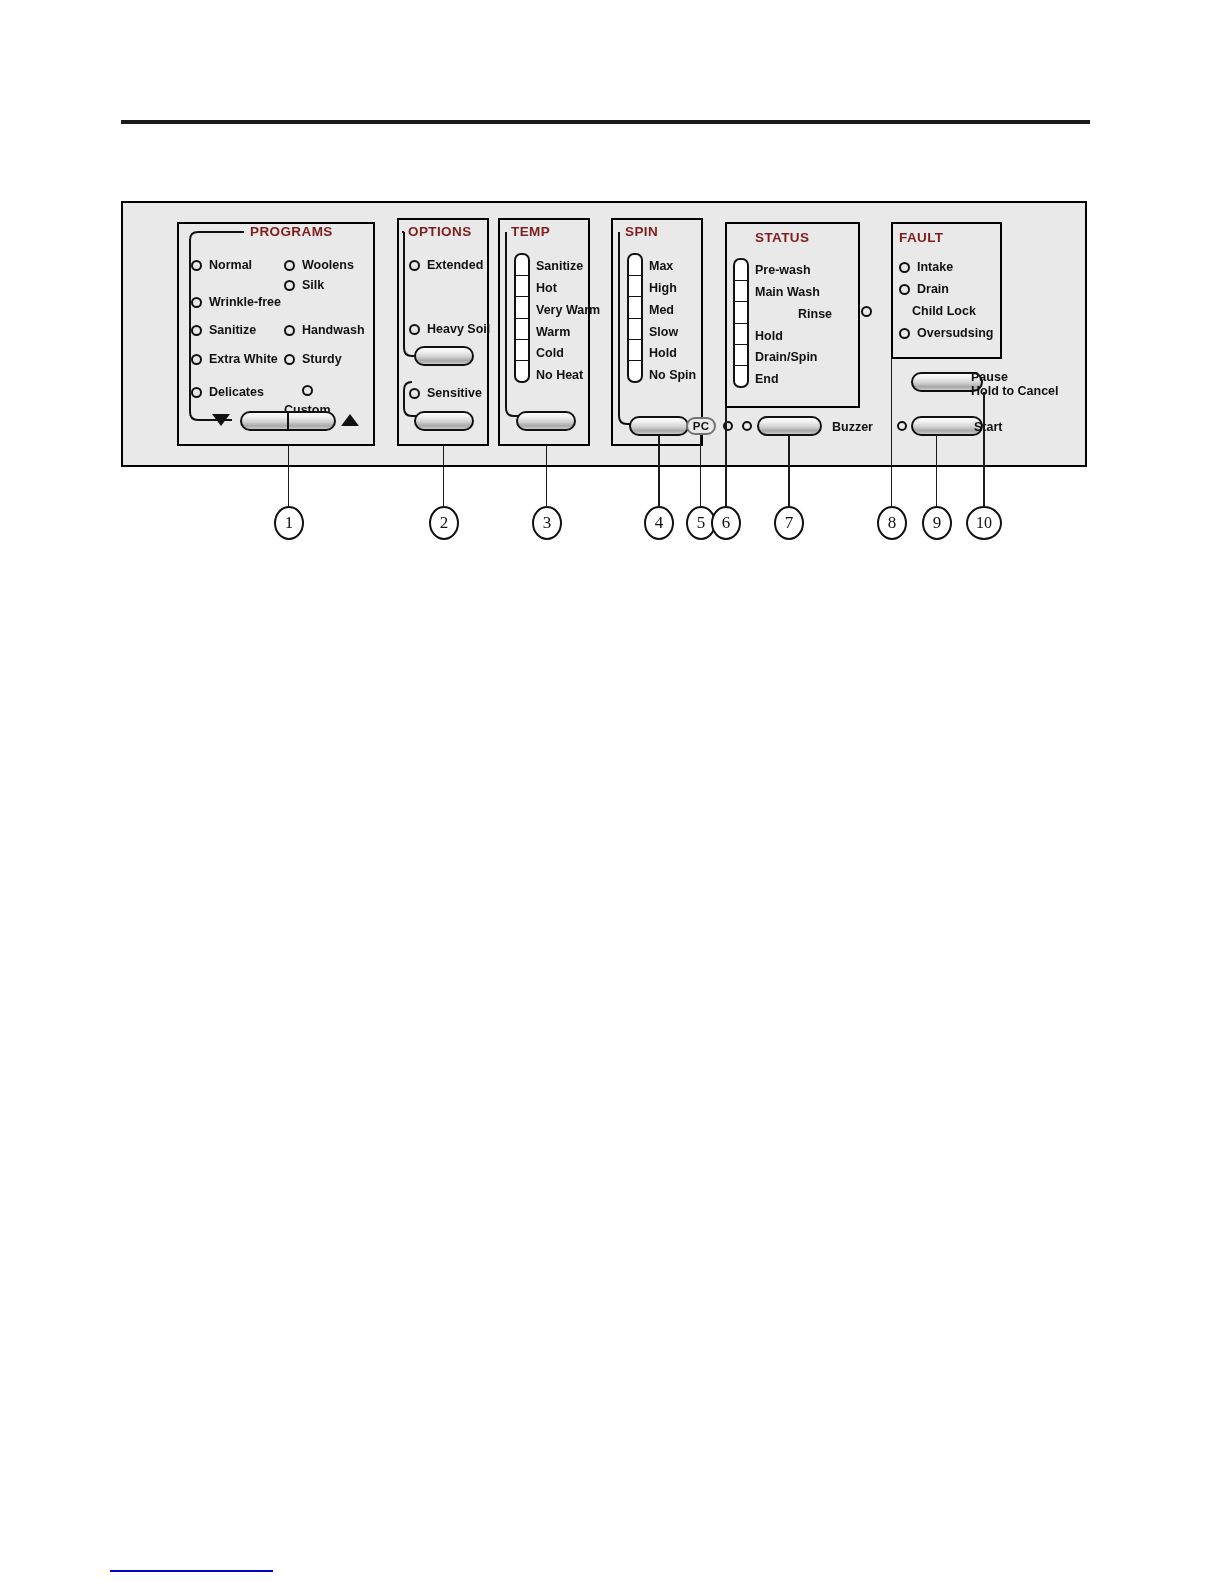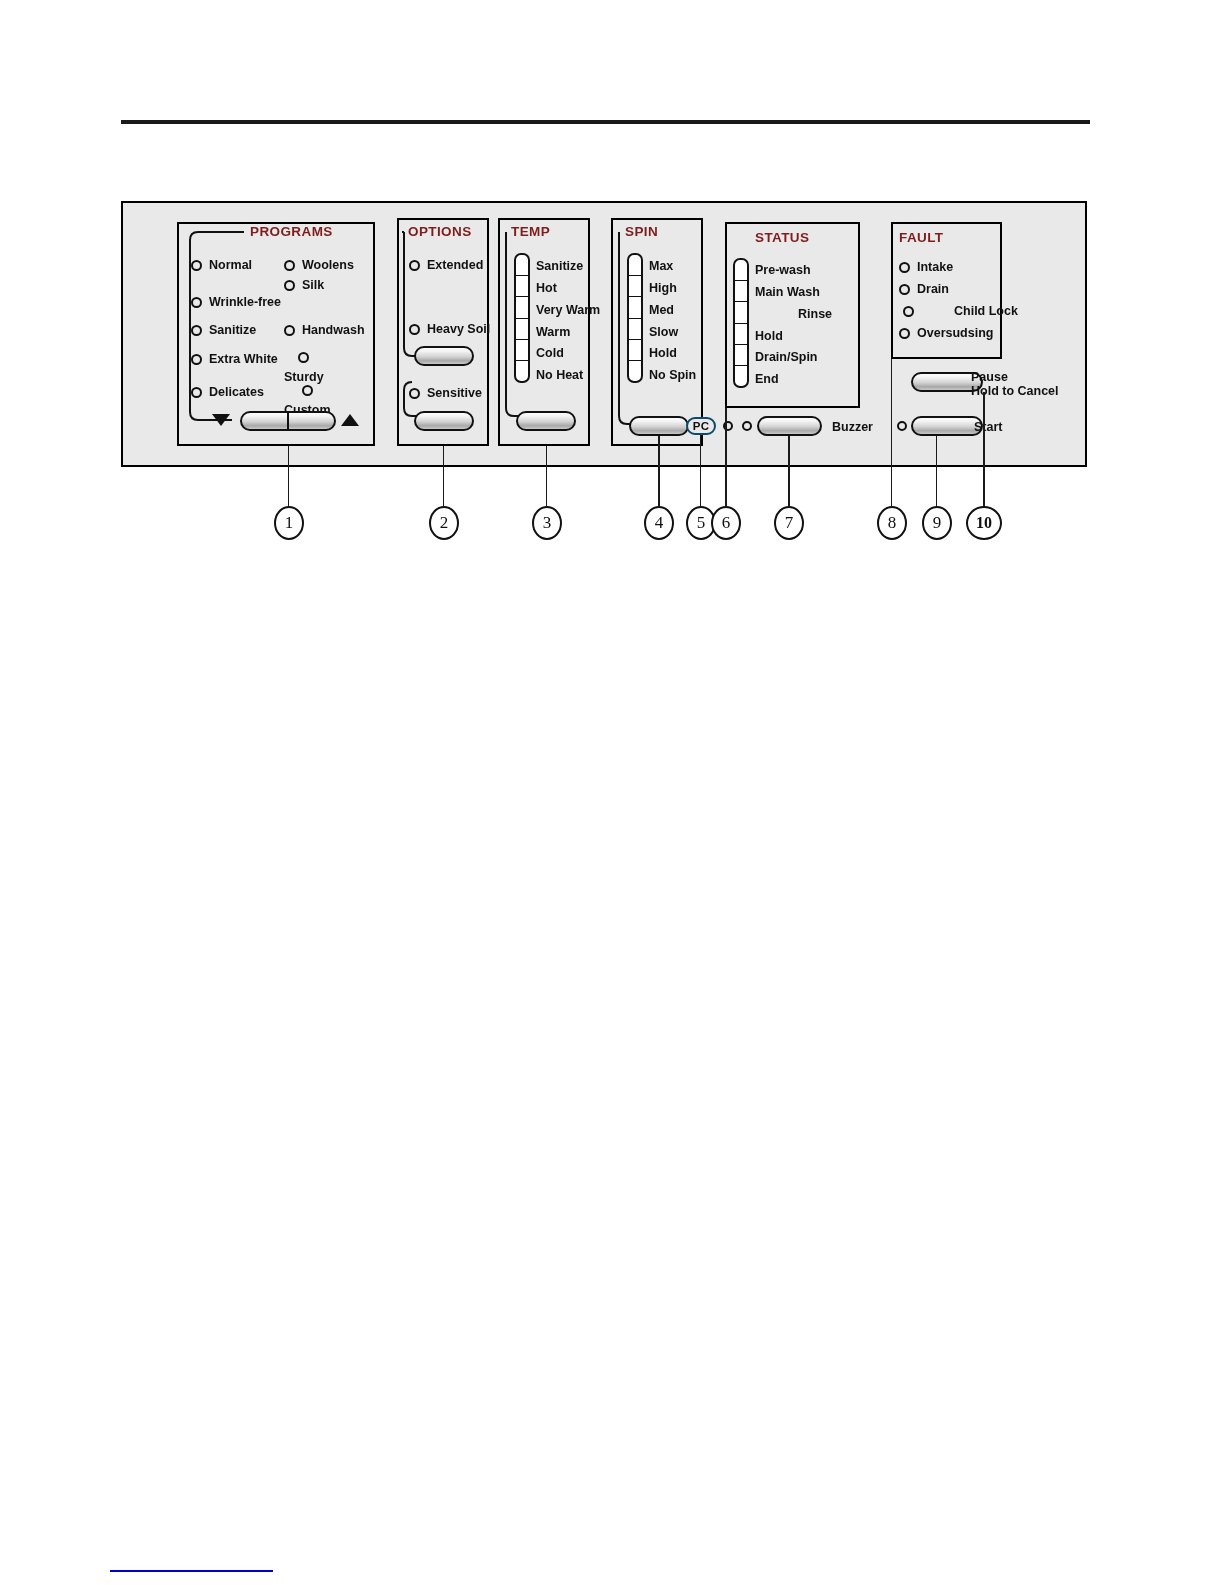--- a/index.html
+++ b/index.html
@@ -55,21 +55,21 @@
   }
   .ledbar .seg{flex:1;border-bottom:1.5px solid #111;}
   .ledbar .seg:last-child{border-bottom:none;}
 
   
   .tri-down{width:0;height:0;border-left:9px solid transparent;border-right:9px solid transparent;border-top:12px solid #111;}
   .tri-up{width:0;height:0;border-left:9px solid transparent;border-right:9px solid transparent;border-bottom:12px solid #111;}
 
   
   .pc-oval{
-    border:2px solid #0c4a6e;border-radius:40px;box-sizing:border-box;background:#e9e9e9;
+    border:2px solid #737373;border-radius:40px;box-sizing:border-box;background:#e9e9e9;
     display:flex;align-items:center;justify-content:center;
     font-size:11.5px;font-weight:bold;color:#111;letter-spacing:.3px;
   }
 
   
   svg.ov{position:absolute;left:0;top:0;overflow:visible;pointer-events:none;}
 
   
   .callout{
     width:30px;height:34px;border:2px solid #111;border-radius:50%;
@@ -123,21 +123,21 @@
   <span class="lbl">Woolens</span>
 </div>
 <div class="abs item" style="left:284px;top:278px;">
   <span class="led"></span>
   <span class="lbl">Silk</span>
 </div>
 <div class="abs item" style="left:284px;top:323px;">
   <span class="led"></span>
   <span class="lbl">Handwash</span>
 </div>
-<div class="abs item" style="left:284px;top:352px;flex-direction:column;">
+<div class="abs item" style="left:284px;top:352px;">
   <span class="led"></span>
   <span class="lbl">Sturdy</span>
 </div>
 <div class="abs item" style="left:284px;top:385px;flex-direction:column;">
   <span class="led"></span>
   <span class="lbl">Custom</span>
 </div>
 
 <div class="abs tri-down" style="left:212px;top:414px;"></div>
 <div class="abs btn" style="left:240px;top:411px;width:96px;height:20px;">
@@ -251,21 +251,21 @@
 <div class="abs grp-title" style="left:899px;top:230px;">FAULT</div>
 
 <div class="abs item" style="left:899px;top:260px;">
   <span class="led"></span>
   <span class="lbl">Intake</span>
 </div>
 <div class="abs item" style="left:899px;top:282px;">
   <span class="led"></span>
   <span class="lbl">Drain</span>
 </div>
-<div class="abs item" style="left:903px;top:304px;gap:40px;">
+<div class="abs item" style="left:861px;top:304px;gap:40px;">
   <span class="led"></span>
   <span class="lbl">Child Lock</span>
 </div>
 <div class="abs item" style="left:899px;top:326px;">
   <span class="led"></span>
   <span class="lbl">Oversudsing</span>
 </div>
 
 <div class="abs btn" style="left:911px;top:372px;width:72px;height:20px;"></div>
 <div class="abs lbl" style="left:971px;top:370px;">Pause</div>
@@ -306,17 +306,17 @@
 </div>
 <div class="abs callout" style="left:774px;top:506px;">
   <span>7</span>
 </div>
 <div class="abs callout" style="left:877px;top:506px;">
   <span>8</span>
 </div>
 <div class="abs callout" style="left:922px;top:506px;">
   <span>9</span>
 </div>
-<div class="abs callout wide" style="left:966px;top:506px;font-weight:bold;">
+<div class="abs callout wide" style="left:966px;top:506px;">
   <span>10</span>
 </div>
 
 <div class="abs" id="bottom-link"></div>
 
 </body></html>

